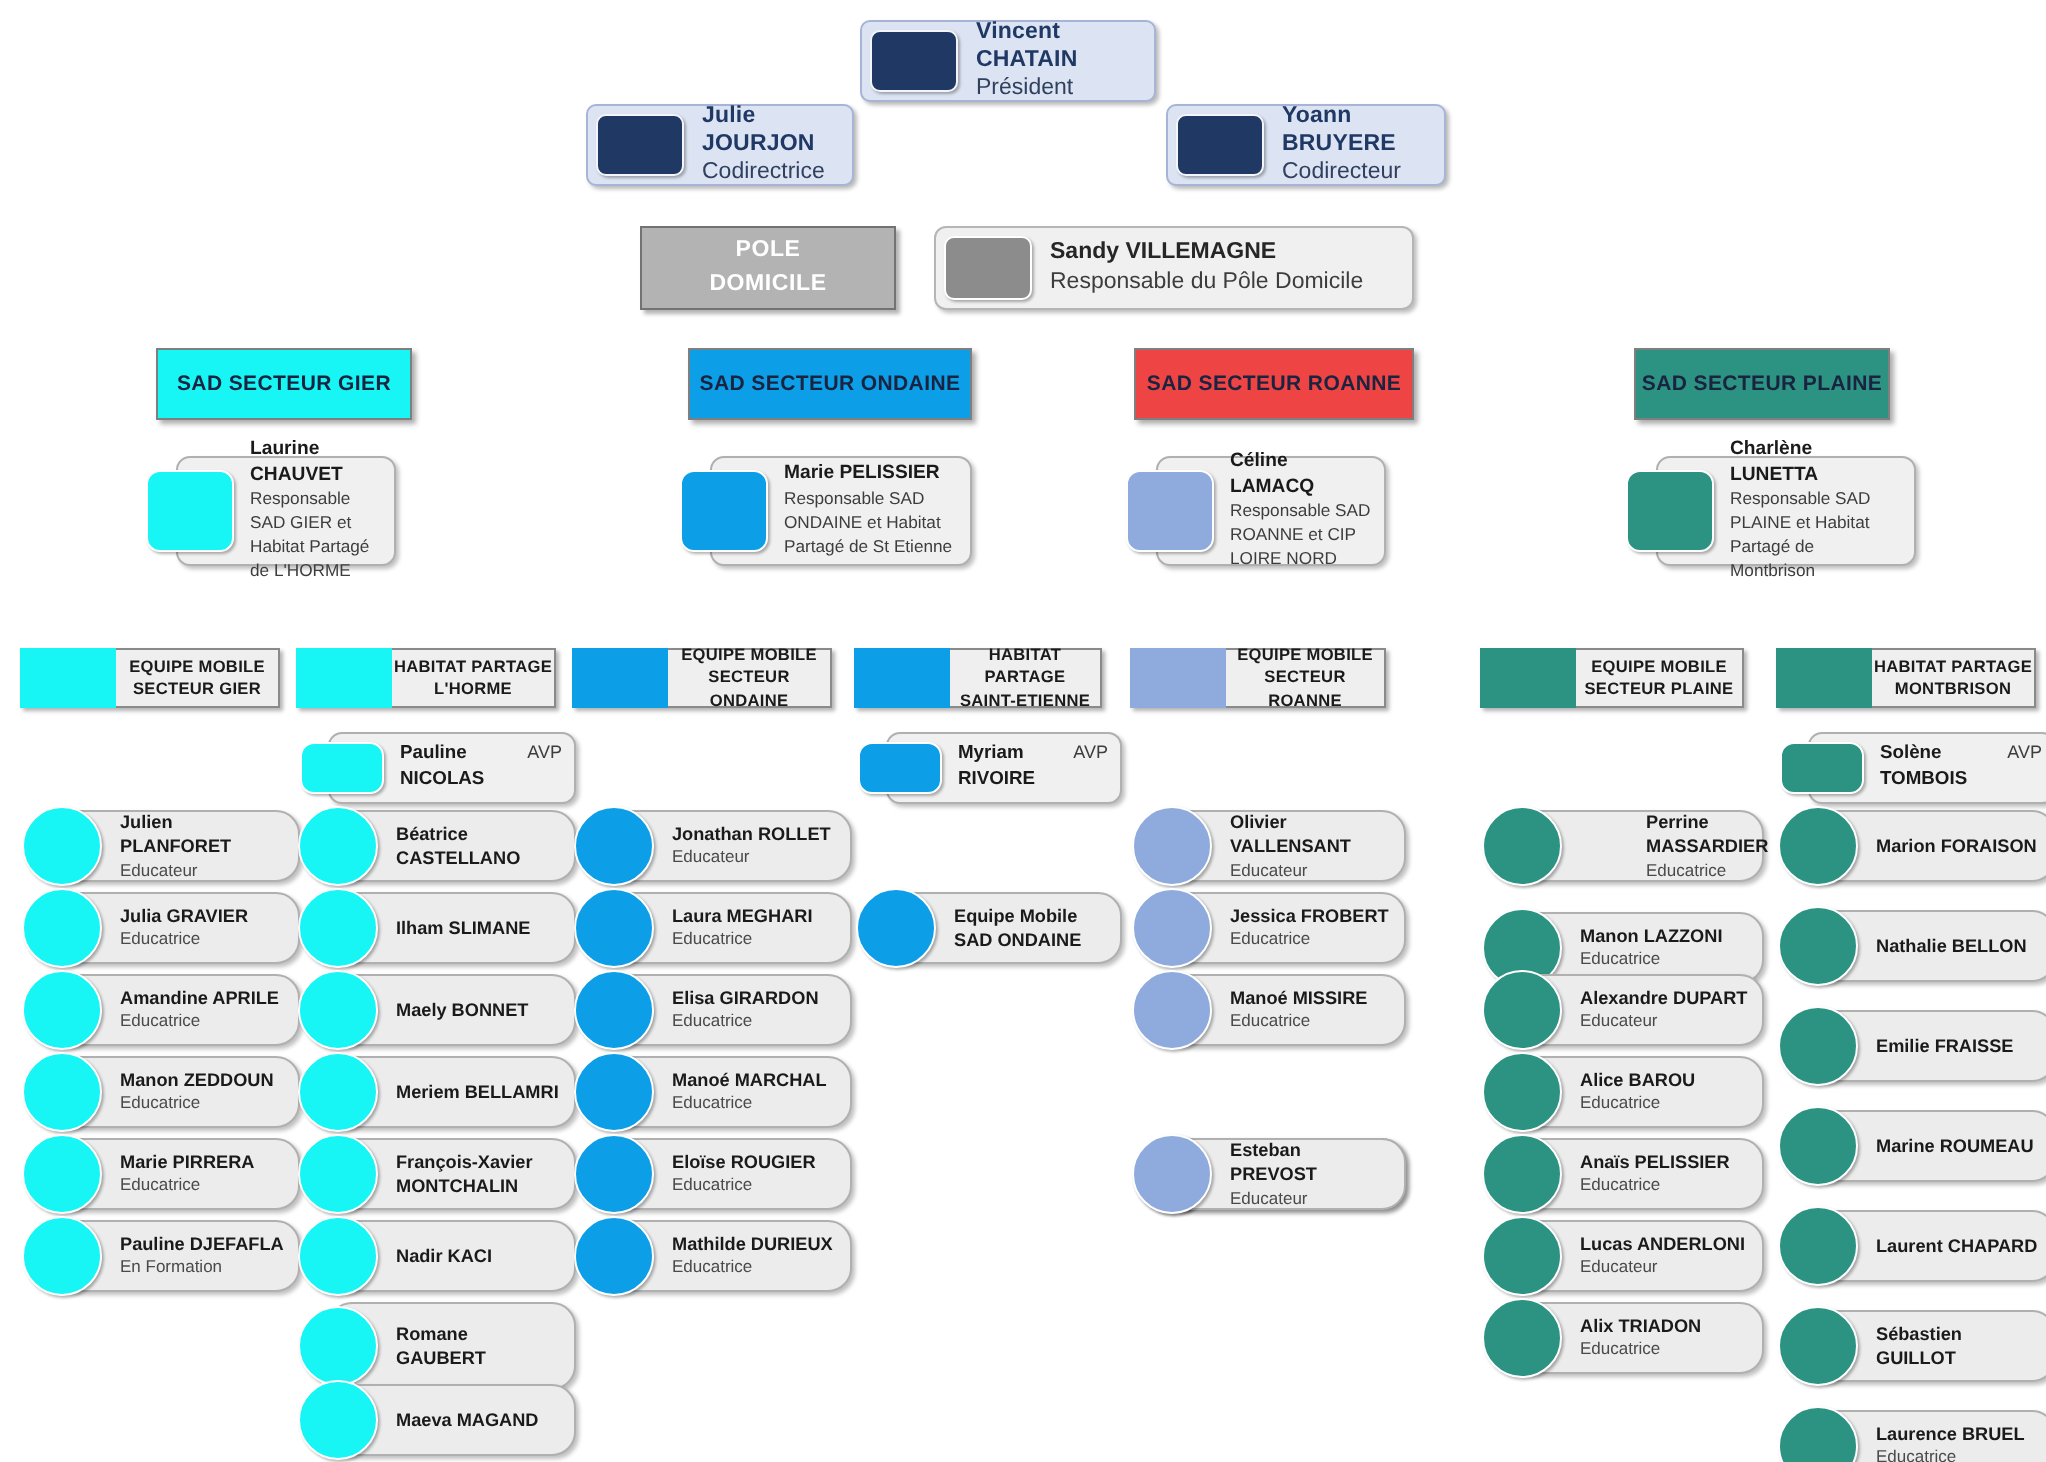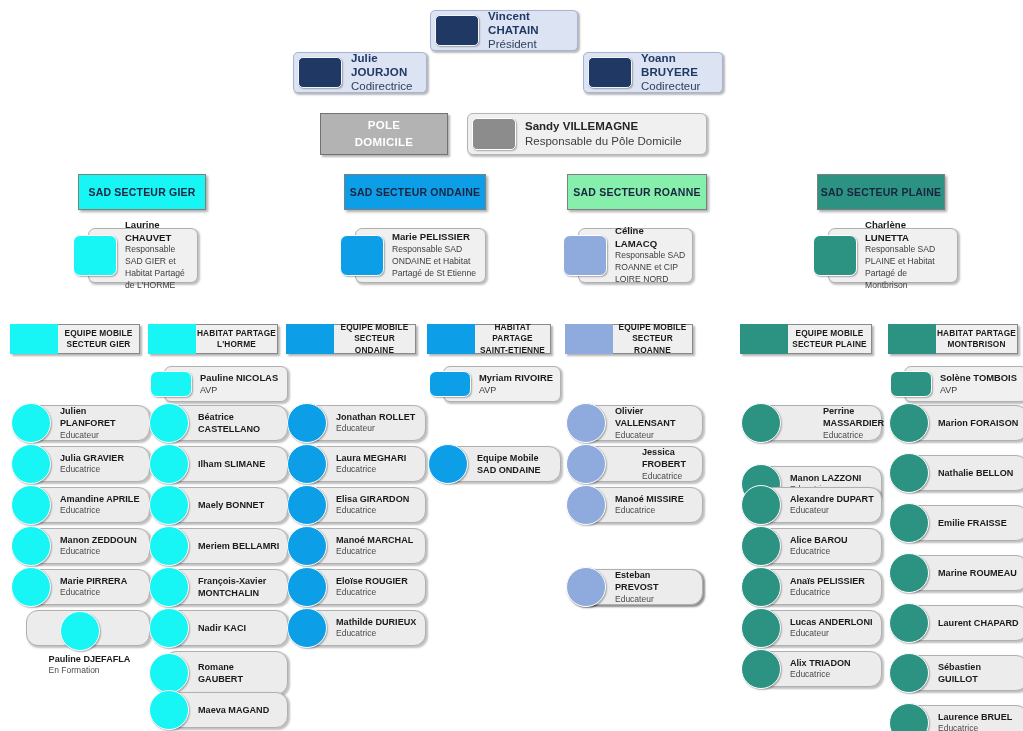--- a/index.html
+++ b/index.html
@@ -86,21 +86,21 @@
   
   .avp{
     display:flex;align-items:stretch;
     background:#f0f0f0;border:1px solid #b0b0b0;border-radius:7px;
     box-shadow:1.5px 1.5px 2px rgba(0,0,0,.25);
   }
   .avp .sw{
     width:40px;margin:4px 0 4px -15px;border-radius:7px;flex:0 0 auto;
     border:1.5px solid #ffffff;box-shadow:1px 1px 1.5px rgba(0,0,0,.3);
   }
-  .avp .txt{flex:1;display:flex;flex-direction:column;justify-content:center;padding:3px 6px 3px 8px;}
+  .avp .txt{flex:1;display:flex;justify-content:center;padding:3px 6px 3px 8px;}
   .avp .nm{font-size:9.4px;font-weight:bold;color:#1a1a1a;line-height:1.35;}
   .avp .rl{font-size:9px;color:#3d3d3d;line-height:1.35;}
 
   
   .staff{
     display:flex;align-items:center;
     background:#ececec;border:1px solid #b0b0b0;border-radius:12px;
     box-shadow:1.5px 1.5px 2px rgba(0,0,0,.25);
   }
   .staff .dot{
@@ -163,21 +163,21 @@
     <div class="sector abs" style="left: 344px; top: 174px; width: 142px; height: 36px; background: rgb(12, 159, 232);">
       <span>SAD SECTEUR ONDAINE</span>
     </div>
     <div class="resp abs" style="left: 355px; top: 228px; width: 131px; height: 55px;">
       <div class="sw" style="background: rgb(12, 159, 232);"></div>
       <div class="txt">
         <div class="nm">Marie PELISSIER</div>
         <div class="rl">Responsable SAD ONDAINE et Habitat Partagé de St Etienne</div>
       </div>
     </div>
-    <div class="sector abs" style="left: 567px; top: 174px; width: 140px; height: 36px; background: #86efac;">
+    <div class="sector abs" style="left: 567px; top: 174px; width: 140px; height: 36px; background: #ef4444;">
       <span>SAD SECTEUR ROANNE</span>
     </div>
     <div class="resp abs" style="left: 578px; top: 228px; width: 115px; height: 55px;">
       <div class="sw" style="background: rgb(143, 170, 220);"></div>
       <div class="txt">
         <div class="nm">Céline LAMACQ</div>
         <div class="rl">Responsable SAD ROANNE et CIP LOIRE NORD</div>
       </div>
     </div>
     <div class="sector abs" style="left: 817px; top: 174px; width: 128px; height: 36px; background: rgb(44, 147, 130);">
@@ -225,21 +225,21 @@
         <div class="rl">Educatrice</div>
       </div>
     </div>
     <div class="staff abs" style="left: 26px; top: 569px; width: 124px; height: 36px;">
       <div class="dot" style="background: rgb(23, 245, 245);"></div>
       <div class="txt">
         <div class="nm">Marie PIRRERA</div>
         <div class="rl">Educatrice</div>
       </div>
     </div>
-    <div class="staff abs" style="left: 26px; top: 610px; width: 124px; height: 36px; flex-direction: column;">
+    <div class="staff abs" style="left: 26px; top: 610px; width: 124px; height: 36px;">
       <div class="dot" style="background: rgb(23, 245, 245);"></div>
       <div class="txt">
         <div class="nm">Pauline DJEFAFLA</div>
         <div class="rl">En Formation</div>
       </div>
     </div>
     <div class="teamhead abs" style="left: 148px; top: 324px; width: 130px; height: 30px;">
       <div class="sw" style="background: rgb(23, 245, 245);"></div>
       <div class="lb">
         <span>HABITAT PARTAGE</span>
@@ -377,21 +377,21 @@
         <span>SECTEUR ROANNE</span>
       </div>
     </div>
     <div class="staff abs" style="left: 581px; top: 405px; width: 122px; height: 36px;">
       <div class="dot" style="background: rgb(143, 170, 220);"></div>
       <div class="txt">
         <div class="nm">Olivier VALLENSANT</div>
         <div class="rl">Educateur</div>
       </div>
     </div>
-    <div class="staff abs" style="left: 581px; top: 446px; width: 122px; height: 36px; gap: 27px;">
+    <div class="staff abs" style="left: 581px; top: 446px; width: 122px; height: 36px;">
       <div class="dot" style="background: rgb(143, 170, 220);"></div>
       <div class="txt">
         <div class="nm">Jessica FROBERT</div>
         <div class="rl">Educatrice</div>
       </div>
     </div>
     <div class="staff abs" style="left: 581px; top: 487px; width: 122px; height: 36px;">
       <div class="dot" style="background: rgb(143, 170, 220);"></div>
       <div class="txt">
         <div class="nm">Manoé MISSIRE</div>
@@ -419,21 +419,21 @@
         <span>SECTEUR PLAINE</span>
       </div>
     </div>
     <div class="staff abs" style="left: 756px; top: 405px; width: 126px; height: 36px; gap: 33px;">
       <div class="dot" style="background: rgb(44, 147, 130);"></div>
       <div class="txt">
         <div class="nm">Perrine MASSARDIER</div>
         <div class="rl">Educatrice</div>
       </div>
     </div>
-    <div class="staff abs" style="left: 756px; top: 466px; width: 126px; height: 36px;">
+    <div class="staff abs" style="left: 756px; top: 456px; width: 126px; height: 36px;">
       <div class="dot" style="background: rgb(44, 147, 130);"></div>
       <div class="txt">
         <div class="nm">Manon LAZZONI</div>
         <div class="rl">Educatrice</div>
       </div>
     </div>
     <div class="staff abs" style="left: 756px; top: 487px; width: 126px; height: 36px;">
       <div class="dot" style="background: rgb(44, 147, 130);"></div>
       <div class="txt">
         <div class="nm">Alexandre DUPART</div>

